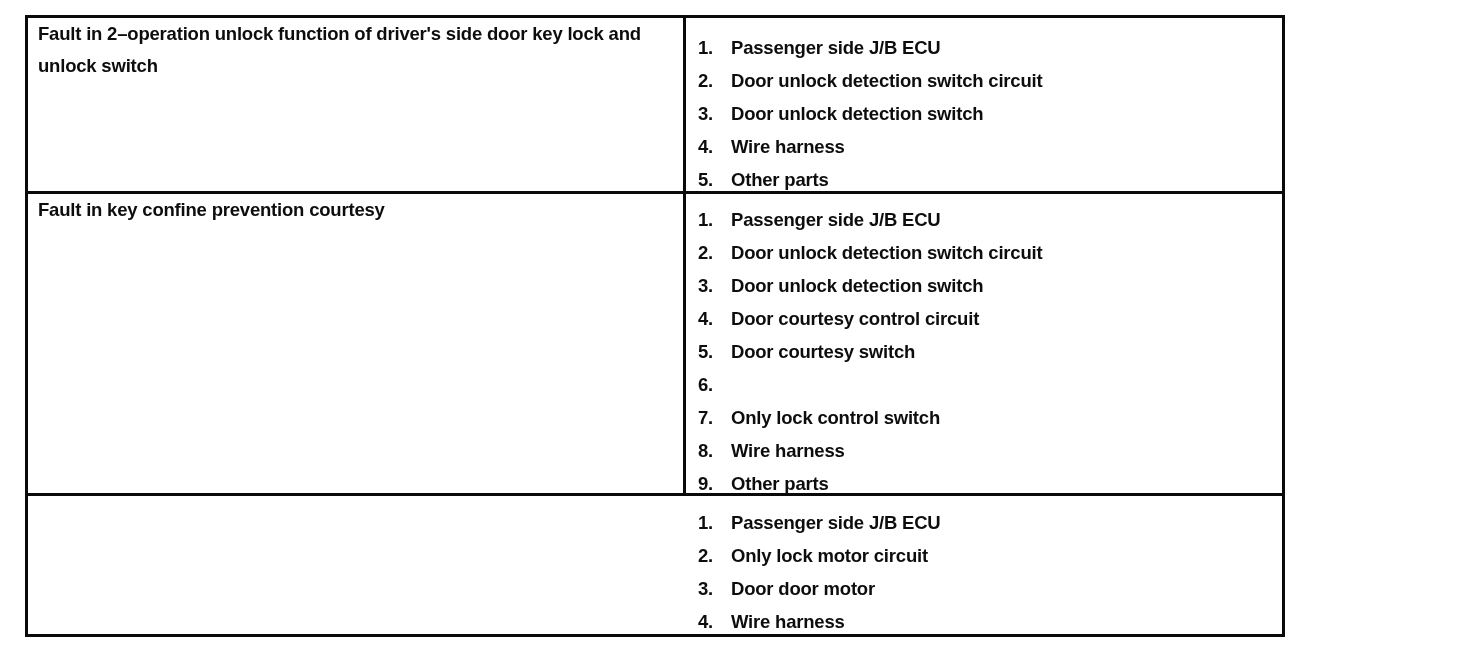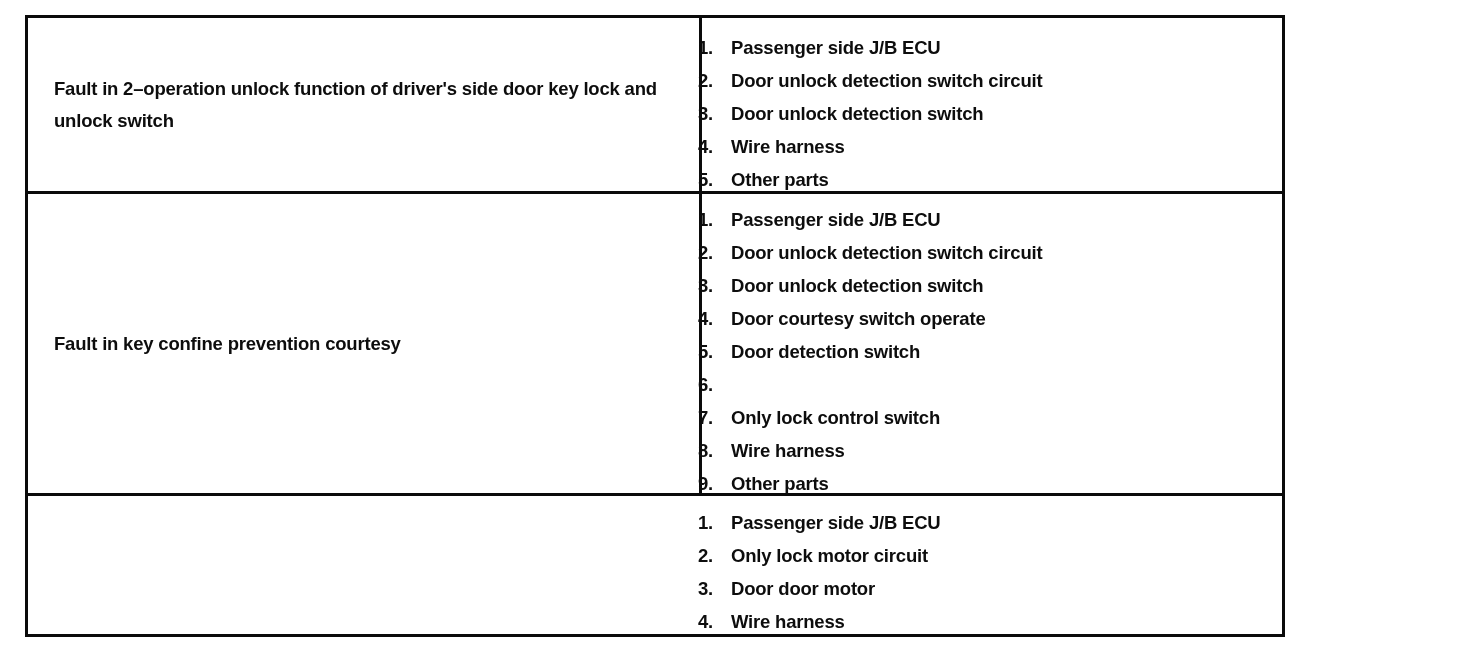--- a/index.html
+++ b/index.html
@@ -47,22 +47,21 @@
 
   .cell-symptom {
     position: absolute;
     left: 0;
     top: 0;
     width: 658px;
     height: 100%;
     box-sizing: border-box;
     border-right: 3px solid #0a0a0a;
     display: flex;
-    align-items: center;
-    margin-left: 16px;
+    align-items: flex-start;
   }
   .symptom-text {
     padding: 0 14px 0 10px;
     font-size: 18.5px;
     font-weight: bold;
     line-height: 32px;
     letter-spacing: -0.2px;
     color: #0d0d0d;
   }
 
@@ -130,22 +129,22 @@
 
     <div class="row row-2">
       <div class="cell-symptom">
         <div class="symptom-text">Fault in key confine prevention courtesy</div>
       </div>
       <div class="cell-causes">
         <ol class="causes">
           <li><span class="num">1.</span><span>Passenger side J/B ECU</span></li>
           <li><span class="num">2.</span><span>Door unlock detection switch circuit</span></li>
           <li><span class="num">3.</span><span>Door unlock detection switch</span></li>
-          <li><span class="num">4.</span><span>Door courtesy switch operate</span></li>
-          <li><span class="num">5.</span><span>Door detection switch</span></li>
+          <li><span class="num">4.</span><span>Door courtesy control circuit</span></li>
+          <li><span class="num">5.</span><span>Door courtesy switch</span></li>
           <li><span class="num">6.</span></li>
           <li><span class="num">7.</span><span>Only lock control switch</span></li>
           <li><span class="num">8.</span><span>Wire harness</span></li>
           <li><span class="num">9.</span><span>Other parts</span></li>
         </ol>
       </div>
     </div>
 
     <div class="row row-3">
       <div class="cell-causes">

